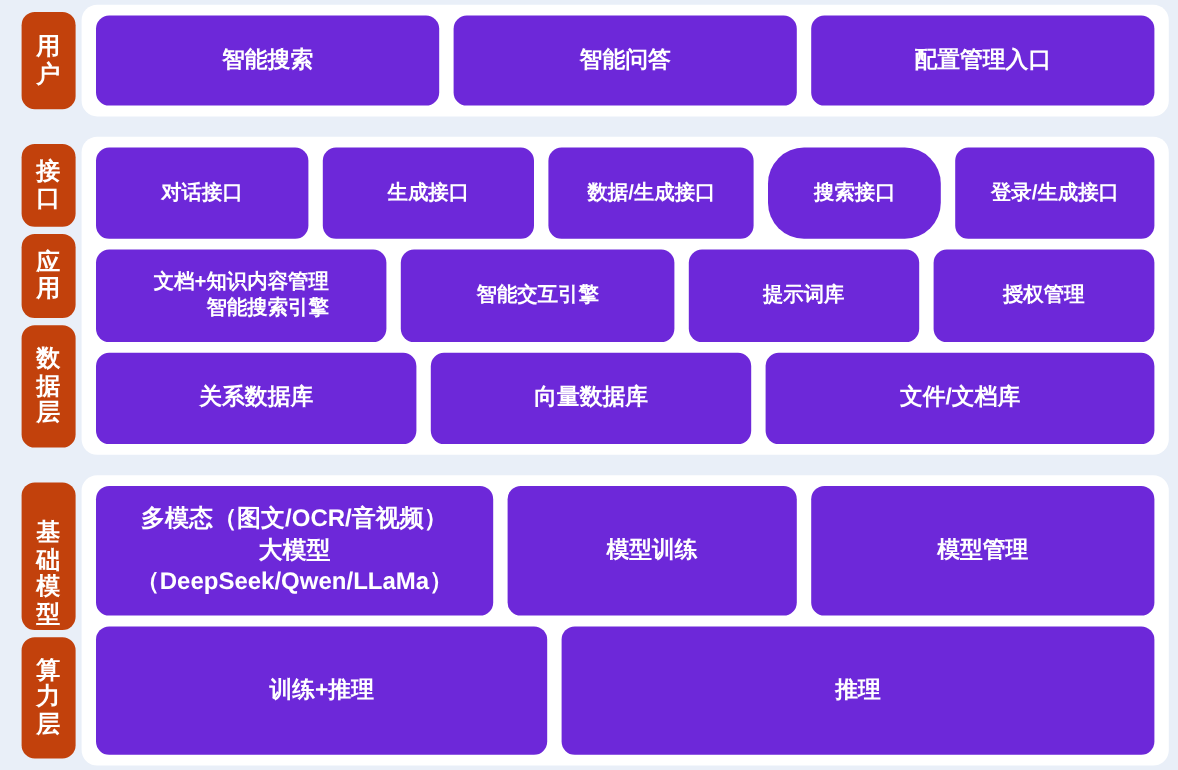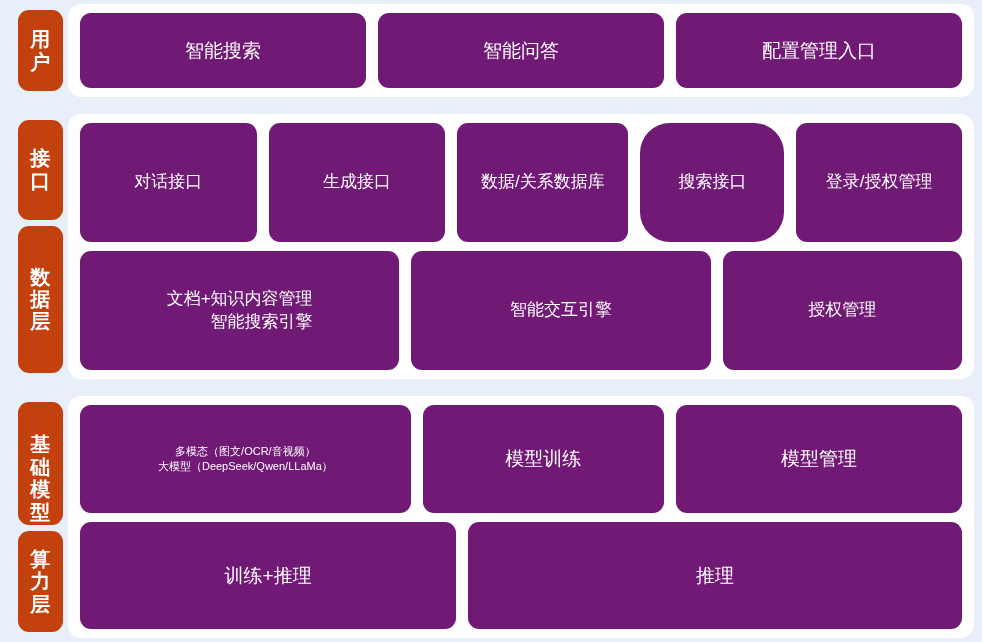--- a/index.html
+++ b/index.html
@@ -94,38 +94,38 @@
   .row {
     display: flex;
     flex-direction: row;
     gap: 12px;
     flex: 1 1 0;
     min-height: 0;
   }
 
   
   .box {
-    background: #701a75;
+    background: #6d28d9;
     color: #ffffff;
     border-radius: 11px;
     display: flex;
     align-items: center;
     justify-content: center;
     text-align: center;
     font-size: 19px;
-    font-weight: 400;
+    font-weight: 700;
     line-height: 1.32;
     box-sizing: border-box;
     padding: 4px 20px;
     white-space: pre-line;
     min-width: 0;
     overflow: hidden;
   }
   .box.small   { font-size: 17px; }
-  .box.tiny    { font-size: 11px; }
+  .box.tiny    { font-size: 20px; }
 
   
   .f-1   { flex: 1 1 0; }
   .f-105 { flex: 1.05 1 0; }
   .f-11  { flex: 1.1 1 0; }
   .f-115 { flex: 1.15 1 0; }
   .f-12  { flex: 1.2 1 0; }
   .f-125 { flex: 1.25 1 0; }
   .f-13  { flex: 1.3 1 0; }
   .f-135 { flex: 1.35 1 0; }
@@ -151,41 +151,50 @@
         <div class="box f-1">配置管理入口</div>
       </div>
     </div>
   </section>
 
   <section class="band band-stack">
     <div class="tag-col">
       <div class="tag tag-f1">
         <span class="tag-inner">接口</span>
       </div>
+      <div class="tag tag-f1">
+        <span class="tag-inner">应用</span>
+      </div>
       <div class="tag tag-f15">
         <span class="tag-inner">数据层</span>
       </div>
     </div>
     <div class="card">
 
       <div class="row">
         <div class="box small f-125">对话接口</div>
         <div class="box small f-125">生成接口</div>
-        <div class="box small f-12">数据/关系数据库</div>
+        <div class="box small f-12">数据/生成接口</div>
         <div class="box small f-095">搜索接口</div>
-        <div class="box small f-115">登录/授权管理</div>
+        <div class="box small f-115">登录/生成接口</div>
       </div>
 
       <div class="row">
         <div class="box small f-14">文档+知识内容管理
 智能搜索引擎</div>
         <div class="box small f-13">智能交互引擎</div>
+        <div class="box small f-105">提示词库</div>
         <div class="box small f-1">授权管理</div>
       </div>
 
+      <div class="row">
+        <div class="box f-1">关系数据库</div>
+        <div class="box f-1">向量数据库</div>
+        <div class="box f-125">文件/文档库</div>
+      </div>
 
     </div>
   </section>
 
   <section class="band band-compute">
     <div class="tag-col">
       <div class="tag tag-f25">
         <span class="tag-inner">基础模型</span>
       </div>
       <div class="tag tag-f2">

